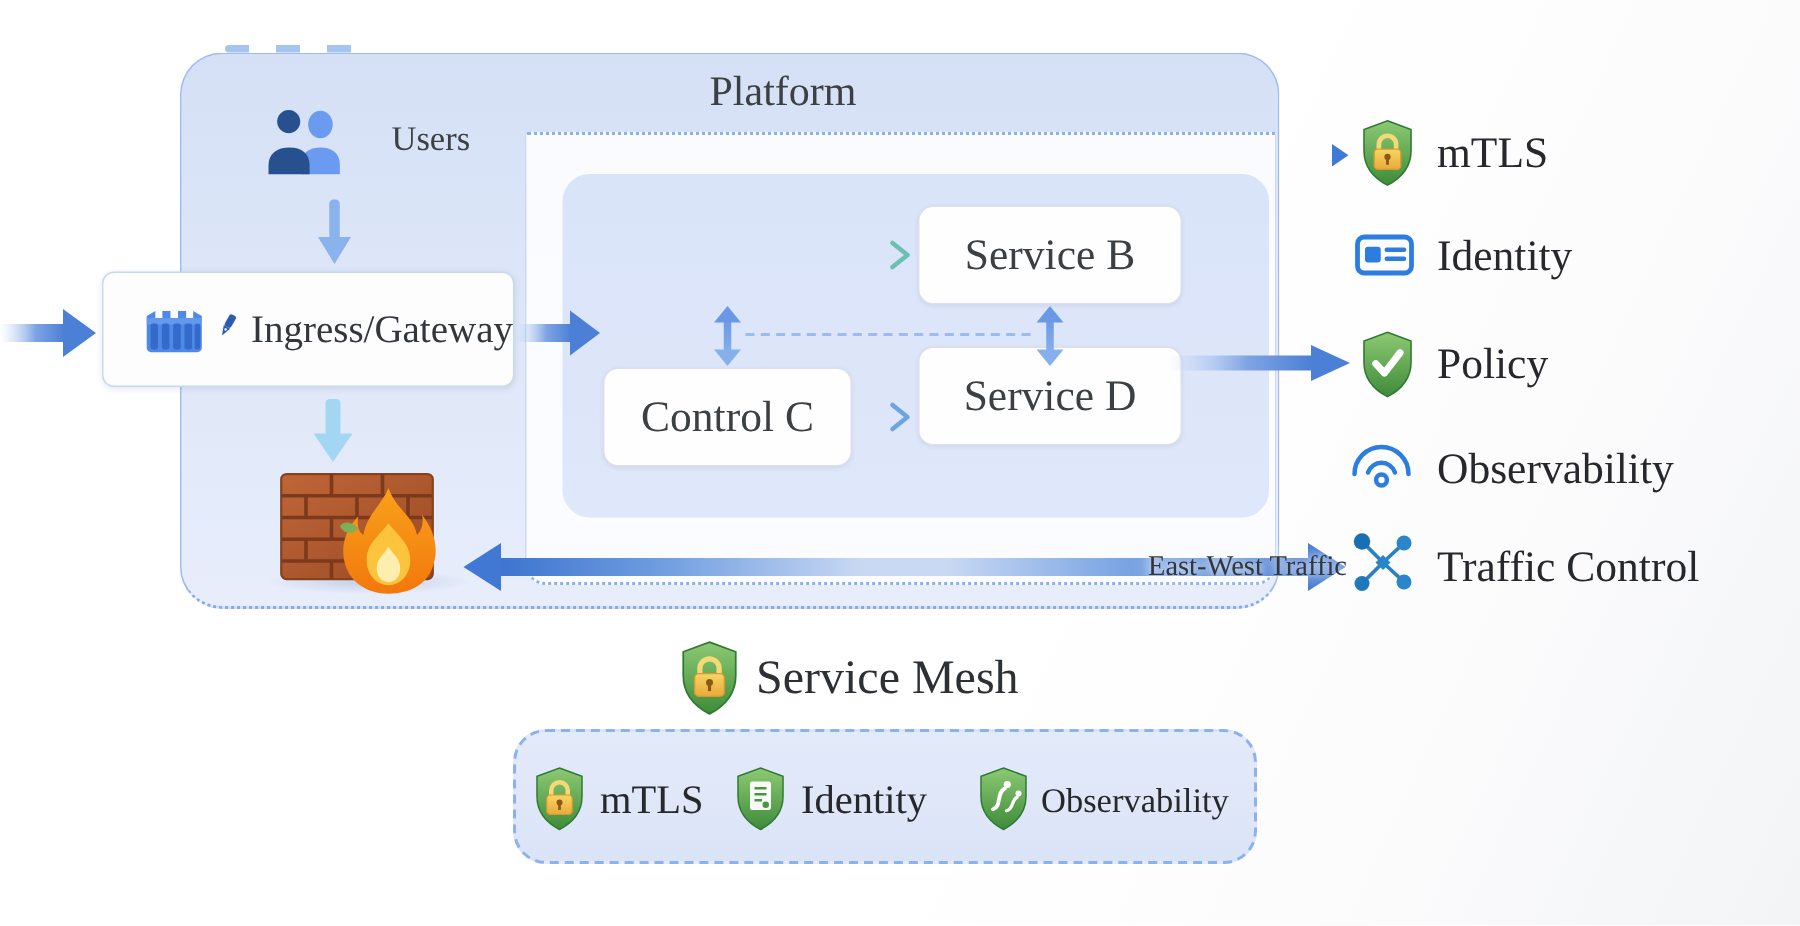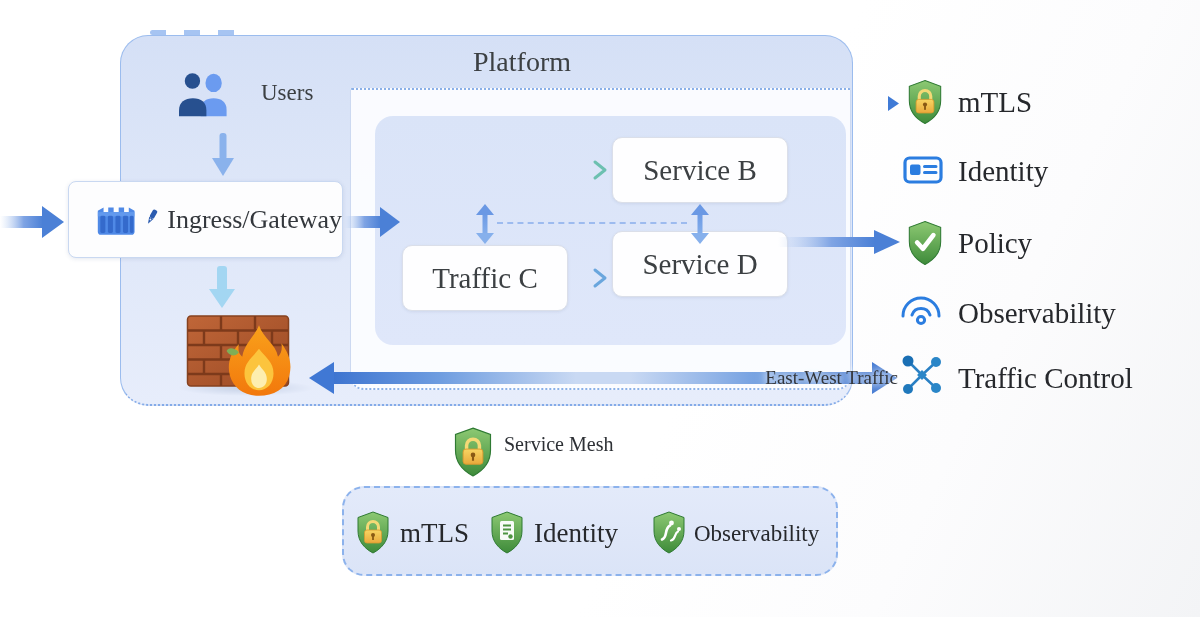--- a/index.html
+++ b/index.html
@@ -64,21 +64,21 @@
 
   
   .east-west-text { left:308px; top:360px; width:590px; height:36px; line-height:36px;
     text-align:right; font-size:19px; color:#33363b; z-index:7;
     text-shadow:0 0 6px #f3f7fd,0 0 12px #f3f7fd,0 0 18px #f3f7fd; }
 
   
   .cap-label { font-size:29px; color:#26282c; z-index:3; }
 
   
-  .mesh-title { left:504px; top:433px; font-size:20px; color:#2d3035; z-index:3; }
+  .mesh-title { left:504px; top:433px; font-size:32px; color:#2d3035; z-index:3; }
   .mesh-box {
     left:342px; top:486px; width:496px; height:90px;
     background:linear-gradient(180deg,#e3eafa,#dbe4f7);
     border:2px dashed #8cb2ec; border-radius:22px; z-index:2;
   }
   .feat-label { font-size:27px; color:#26282c; z-index:3; }
   .feat-label.small { font-size:23px; }
 
   svg { display:block; }
 </style>
@@ -200,21 +200,21 @@
     <path d="M32 38 C35 43 39 45 39 51 C39 56 36 59 32 59 C28 59 25 56 25 51 C25 45 29 43 32 38 Z" fill="#fdeeb0"></path>
   </svg>
 
   <div class="abs white-panel"></div>
   <div class="abs services-panel"></div>
 
   <div class="abs svc wide" style="left:612px;top:137px">
     <span>Service B</span>
   </div>
   <div class="abs svc" style="left:402px;top:245px">
-    <span>Traffic C</span>
+    <span>Control C</span>
   </div>
   <div class="abs svc wide" style="left:612px;top:231px">
     <span>Service D</span>
   </div>
 
   <svg class="abs" style="left:571px;top:158px;z-index:5" width="38" height="24" viewBox="0 0 38 24">
     <path d="M2 12 H30" stroke="url(#g-teal1)" stroke-width="3" stroke-linecap="round" fill="none"></path>
     <path d="M24 4 L34 12 L24 20" stroke="#6cc0b0" stroke-width="3" stroke-linecap="round" stroke-linejoin="round" fill="none"></path>
   </svg>
 

